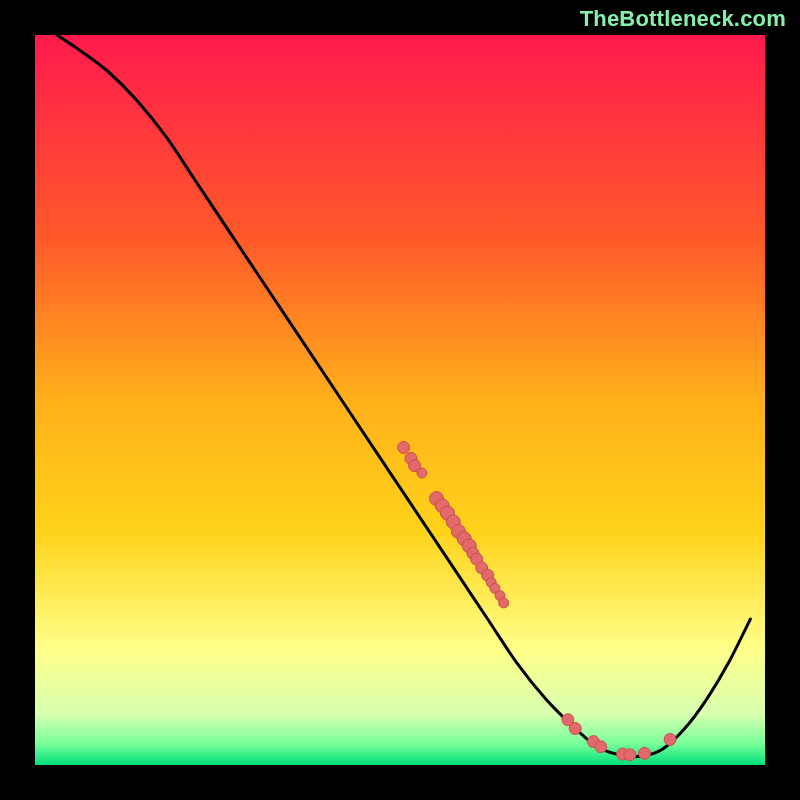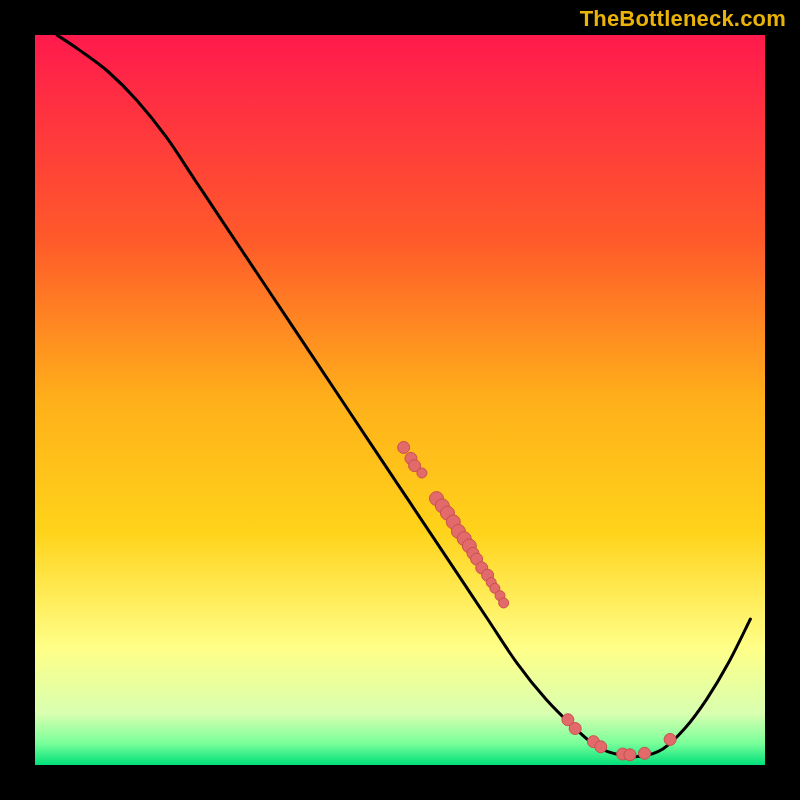--- a/index.html
+++ b/index.html
@@ -13,21 +13,21 @@
   }
   .stage {
     position: relative;
     width: 800px;
     height: 800px;
   }
   .watermark {
     position: absolute;
     top: 6px;
     right: 14px;
-    color: #eab308;
+    color: #86efac;
     font-size: 22px;
     font-weight: 600;
     letter-spacing: 0.2px;
     user-select: none;
   }
   svg {
     position: absolute;
     left: 0;
     top: 0;
   }

